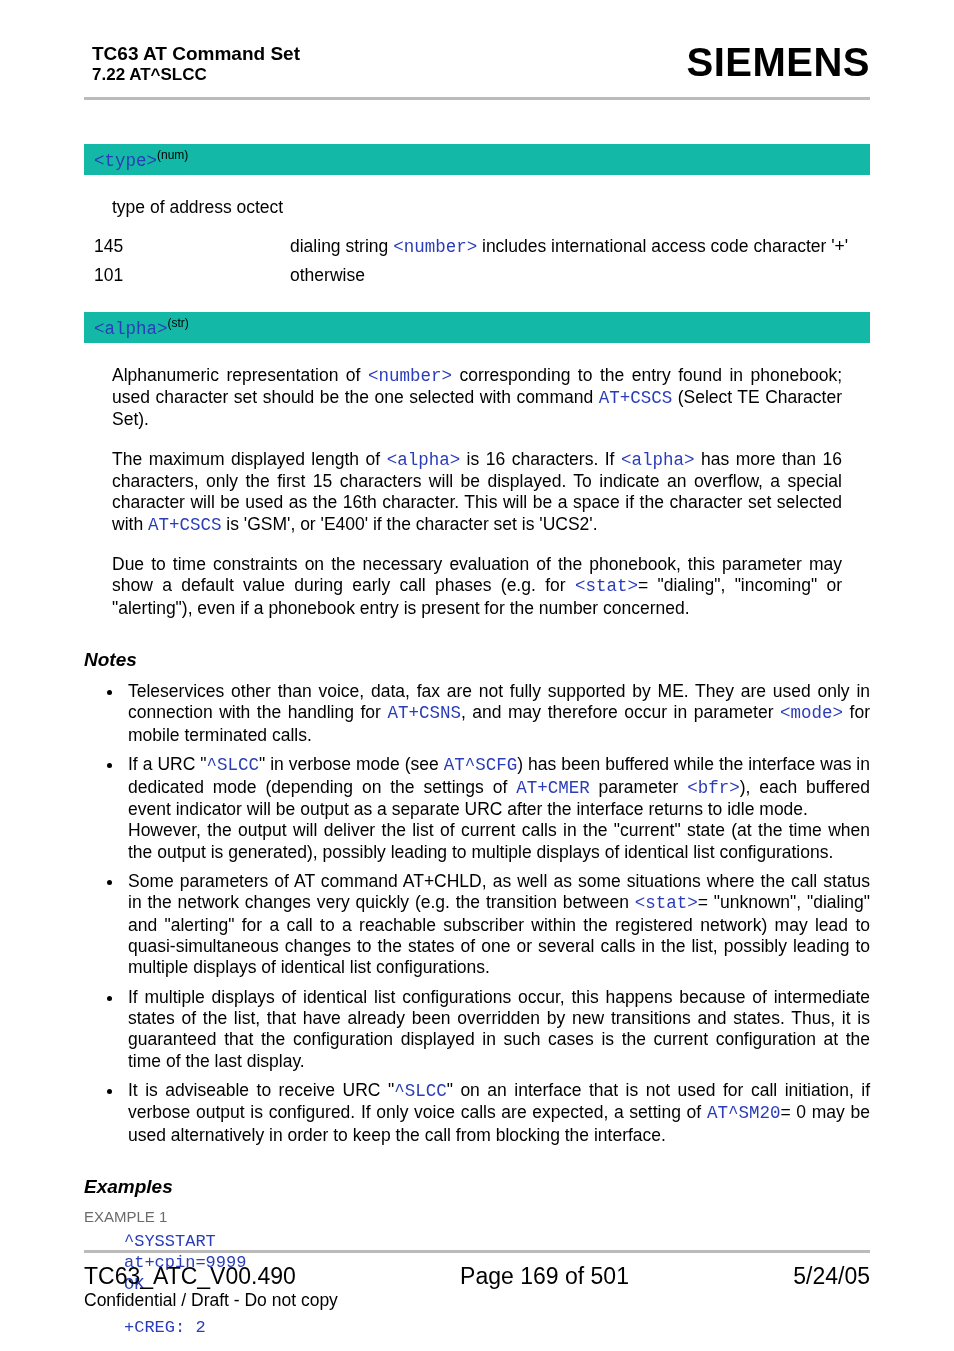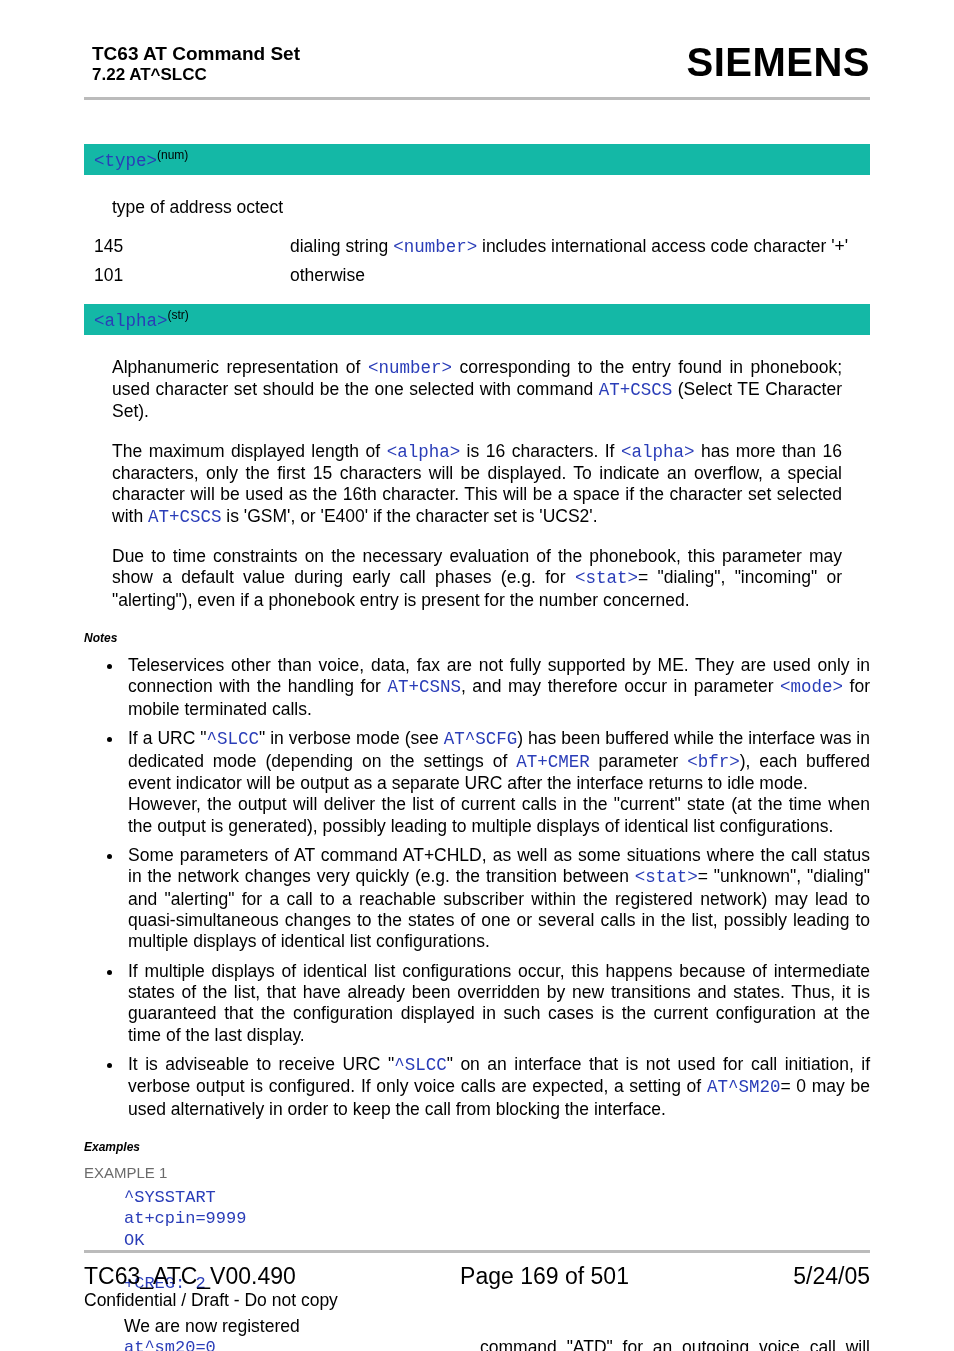--- a/index.html
+++ b/index.html
@@ -40,21 +40,21 @@
   }
   .param-header + .param-body,
   .param-header ~ .param-body { padding: 4px 10px 0 10px; }
   .code { font-family: "Courier New", Courier, monospace; color: #2a3db8; }
   .sup { font-size: 12px; vertical-align: super; }
   .def-row { display: flex; }
   .def-key { width: 196px; flex: 0 0 196px; }
   .def-val { flex: 1; }
   .param-body p { margin: 18px; }
   .param-body { line-height: 1.22; }
-  .section-title { font-weight: bold; font-style: italic; font-size: 12px; margin-top: 20px; margin-bottom: 10px; }
+  .section-title { font-weight: bold; font-style: italic; font-size: 19px; margin-top: 30px; margin-bottom: 10px; }
   ul.notes { list-style: disc; padding-left: 40px; margin: 0; }
   ul.notes > li { text-align: justify; line-height: 1.22; margin-bottom: 8px; padding-left: 4px; }
   .example-label { font-family: Arial; font-size: 15px; color: #6b6b6b; letter-spacing: 0px; margin-top: 6px; margin-bottom: 6px; }
   .example-block { padding-left: 40px; }
   .ex-row { display: flex; }
   .ex-left { flex: 0 0 356px; font-family: "Courier New", Courier, monospace; color: #2a3db8; font-size: 17px; white-space: pre; line-height: 1.25; }
   .ex-right { flex: 1; font-size: 17.5px; text-align: justify; line-height: 1.22; }
   .space { height: 22px; }
   .footer {
     position: absolute;
@@ -85,21 +85,21 @@
   <div class="def-row" style="margin-top:6px;">
     <div class="def-key">145</div>
     <div class="def-val"><span>dialing string </span><span class="code">&lt;number&gt;</span><span> includes international access code character '+'</span></div>
   </div>
   <div class="def-row" style="margin-top:6px;">
     <div class="def-key">101</div>
     <div class="def-val"><span>otherwise</span></div>
   </div>
 </div>
 
-<div class="param-header" style="margin-top:18px;">
+<div class="param-header" style="margin-top:26px;">
   <span class="code">&lt;alpha&gt;</span><span class="sup">(str)</span>
 </div>
 <div class="param-body" style="text-align:justify;">
   <p><span>Alphanumeric representation of </span><span class="code">&lt;number&gt;</span><span> corresponding to the entry found in phonebook; used character set should be the one selected with command </span><span class="code">AT+CSCS</span><span> (Select TE Character Set).</span></p>
   <p><span>The maximum displayed length of </span><span class="code">&lt;alpha&gt;</span><span> is 16 characters. If </span><span class="code">&lt;alpha&gt;</span><span> has more than 16 characters, only the first 15 characters will be displayed. To indicate an overflow, a special character will be used as the 16th character. This will be a space if the character set selected with </span><span class="code">AT+CSCS</span><span> is 'GSM', or 'E400' if the character set is 'UCS2'.</span></p>
   <p><span>Due to time constraints on the necessary evaluation of the phonebook, this parameter may show a default value during early call phases (e.g. for </span><span class="code">&lt;stat&gt;</span><span>= "dialing", "incoming" or "alerting"), even if a phonebook entry is present for the number concerned.</span></p>
 </div>
 
 <div class="section-title">Notes</div>
 <ul class="notes">

